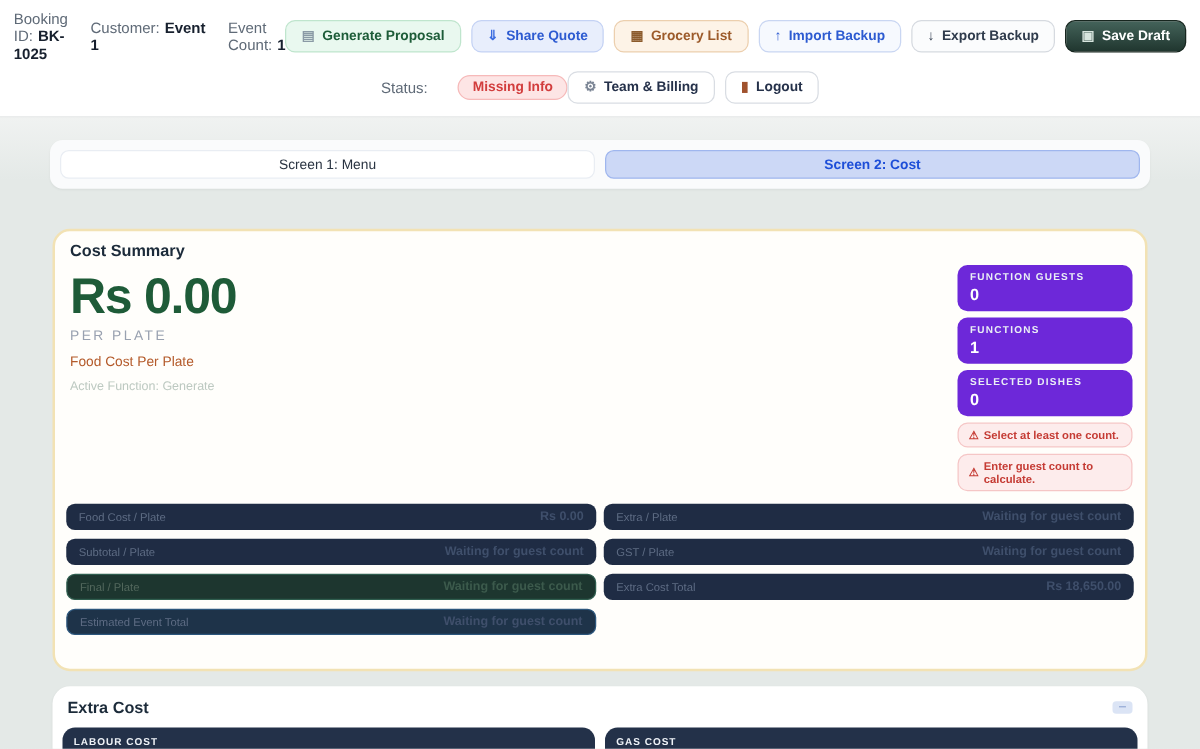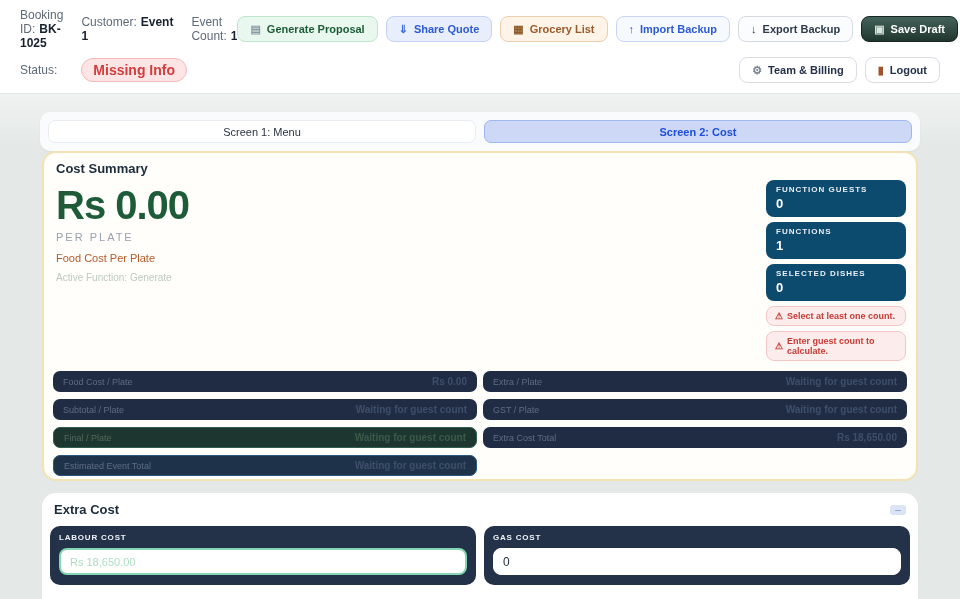--- a/index.html
+++ b/index.html
@@ -1,64 +1,64 @@
 <!DOCTYPE html>
 <html><head>
 <meta charset="utf-8">
 <style>
   * { margin:0; padding:0; box-sizing:border-box; }
   html,body { width:960px; height:599px; overflow:hidden; font-family:"Liberation Sans", sans-serif; background:#e4e9e7; }
 
   
   .header { background:#fff; padding:8px 20px 10px; border-bottom:1px solid #e3e6e6; box-shadow:0 1px 3px rgba(0,0,0,0.04); }
-  .hrow { display:flex; justify-content:space-between; align-items:center; }
+  .hrow { display:flex; justify-content:center; align-items:center; }
   .hrow + .hrow { margin-top:7px; }
   .info-group { display:flex; gap:18px; align-items:center; font-size:12px; color:#5f6a77; }
   .info-group b { color:#17202e; margin-left:4px; font-weight:bold; }
   .btn-row { display:flex; gap:8px; }
   .btn { height:26px; padding:0 12px; border-radius:8px; font-size:11px; font-weight:bold; display:flex; align-items:center; gap:6px; border:1px solid transparent; cursor:pointer; background:#fff; white-space:nowrap; }
   .btn .ic { font-size:11px; line-height:1; }
   .btn-green   { background:#e9f8ef; border-color:#bfe5cd; color:#1d5c38; }
   .btn-green .ic { color:#8a9aa5; }
   .btn-blue    { background:#e8eefc; border-color:#c4d2f4; color:#2d5bd1; }
   .btn-blue .ic { color:#3b6ce0; }
   .btn-tan     { background:#fdf3e7; border-color:#eccfae; color:#9c5a2a; }
   .btn-tan .ic { color:#8b5a2b; }
   .btn-outblue { background:#f6f9fe; border-color:#c9d6f2; color:#2d5bd1; }
   .btn-gray    { background:#fbfcfd; border-color:#d6dae0; color:#2f3b4c; }
   .btn-dark    { background:linear-gradient(#44635a,#20362f); border-color:#17261f; color:#fff; }
   .btn-dark .ic { color:#d8e6df; }
   .btn-white   { background:#fff; border-color:#d9dde3; color:#25314a; }
   .btn-white .ic { color:#7a8494; }
-  .status-badge { padding:3px 11px; border-radius:999px; background:#fde5e5; border:1px solid #f6b9b9; color:#d23d3d; font-size:14px; font-weight:bold; margin-left:6px; }
+  .status-badge { padding:3px 11px; border-radius:999px; background:#fde5e5; border:1px solid #f6b9b9; color:#d23d3d; font-size:11px; font-weight:bold; margin-left:6px; }
 
   
   .content { padding-top:18px; background:linear-gradient(#f0f2f1, #e4e9e7 50px); height:537px; }
 
   .tabs-card { margin:0 40px; background:#fafbfc; border-radius:10px; padding:8px; display:flex; gap:8px; box-shadow:0 1px 2px rgba(0,0,0,0.05);align-items:flex-end; }
   .tab { flex:1; height:23px; border-radius:7px; display:flex; align-items:center; justify-content:center; font-size:11px; cursor:pointer; }
   .tab-inactive { background:#fff; border:1px solid #e9edf3; color:#2a3442; }
   .tab-active   { background:#ccd8f6; border:1px solid #9fb6ee; color:#1d4ed8; font-weight:bold; }
 
   
-  .summary-card { margin:0 42px 0; background:#fffefb; border:2px solid #f2e2b4; border-radius:14px; padding:7px 8px 3px; }
+  .summary-card { margin:32px 42px 0; background:#fffefb; border:2px solid #f2e2b4; border-radius:14px; padding:7px 8px 27px; }
   .card-head { display:flex; justify-content:space-between; align-items:center; padding:1px 2px 0 4px; }
   .card-title { font-size:13px; font-weight:bold; color:#1c2b3a; }
   .head-right { display:flex; gap:6px; align-items:center; }
   .pill-faint { width:94px; height:17px; border-radius:9px; background:#fcf2d0; border:1px solid #f3dfa4; cursor:pointer; }
   .pill-dark  { height:17px; border-radius:9px; background:#1c2a44; color:#fff; font-size:9.5px; font-weight:bold; padding:0 10px; display:flex; align-items:center; cursor:pointer; }
 
   .summary-main { display:flex; justify-content:space-between; padding:4px 2px 0 4px; }
   .big-amount { font-size:40px; font-weight:bold; color:#1e5b38; line-height:1.05; letter-spacing:-1px; margin-top:4px; }
   .per-plate  { font-size:11px; color:#99a1b0; letter-spacing:2px; margin-top:5px; }
   .food-cost  { font-size:11px; color:#b45a2a; margin-top:9px; }
   .active-fn  { font-size:10px; color:#bdc9c1; margin-top:8px; }
 
   .side-panel { width:140px; display:flex; flex-direction:column; gap:5px; }
-  .stat-box { background:#0c4a6e; border-radius:8px; padding:5px 10px 6px; }
+  .stat-box { background:#6d28d9; border-radius:8px; padding:5px 10px 6px; }
   .stat-label { font-size:8px; font-weight:bold; color:#e9eef5; letter-spacing:1px; }
   .stat-value { font-size:13px; font-weight:bold; color:#fff; margin-top:2px; }
   .alert { background:#fdecec; border:1px solid #f5c6c6; border-radius:8px; padding:4px 8px; font-size:9px; font-weight:bold; color:#c53b34; display:flex; align-items:center; gap:4px; }
   .alert .ic { font-size:9px; }
 
   .rows-grid { display:grid; grid-template-columns:1fr 1fr; column-gap:6px; row-gap:7px; margin-top:10px; padding:0 1px; }
   .srow { height:21px; border-radius:7px; background:#1f2c44; display:flex; justify-content:space-between; align-items:center; padding:0 10px;gap:24px; }
   .srow .rl { font-size:9px; color:#5e6c84; }
   .srow .rv { font-size:10px; font-weight:bold; color:#3f4f6b; }
   .srow-green { background:#1d362f; border:1px solid #2f5d4e; }

